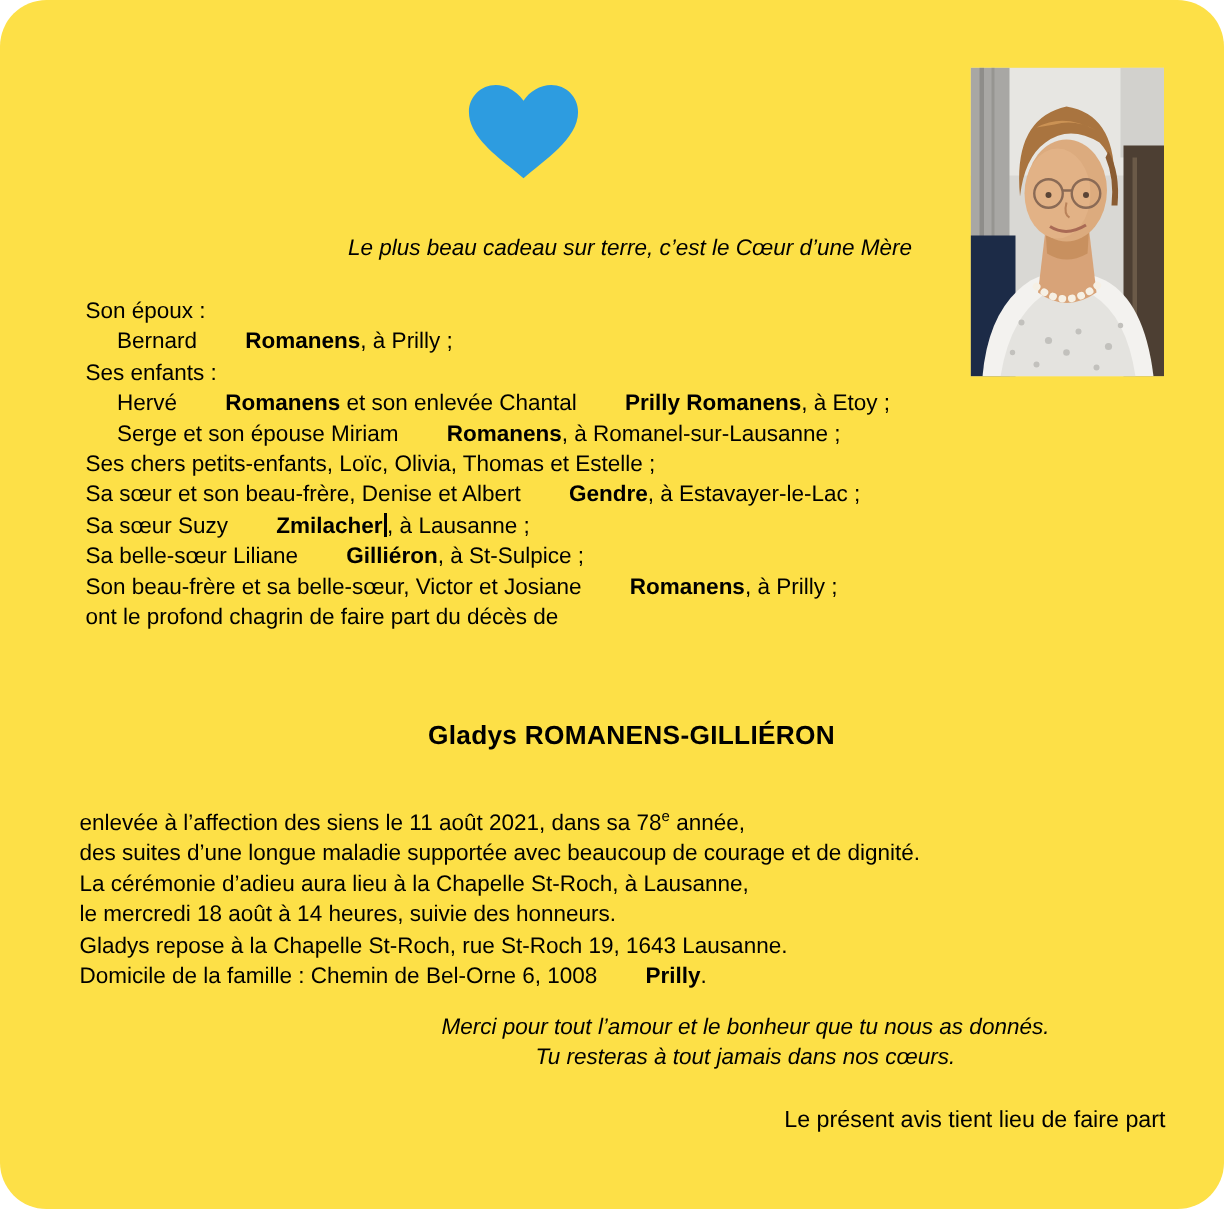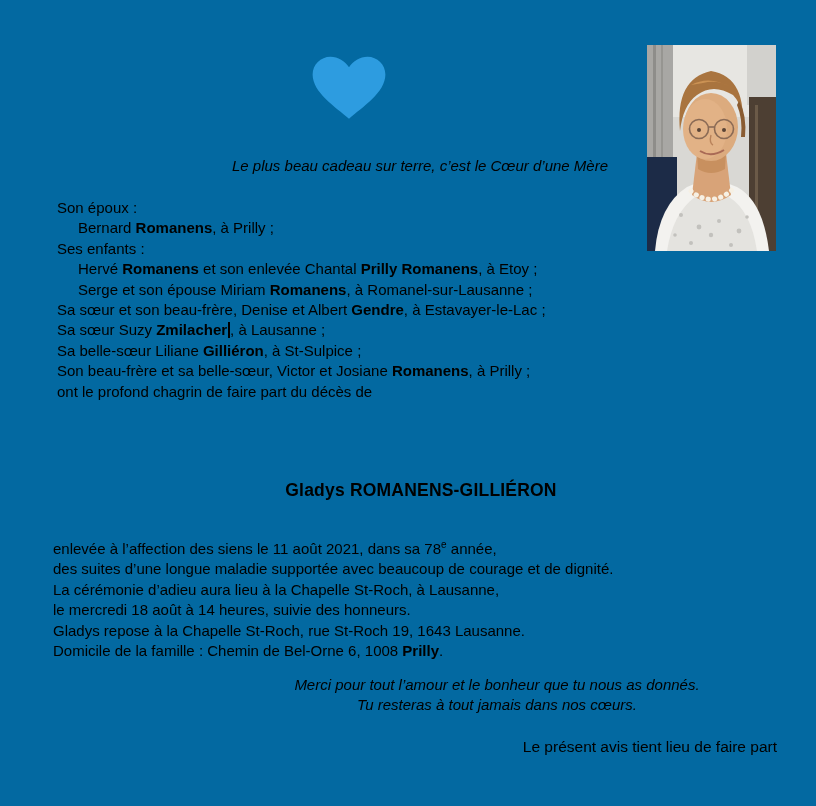--- a/index.html
+++ b/index.html
@@ -1,31 +1,31 @@
 <!DOCTYPE html>
 <html><head>
 <meta charset="utf-8">
 <style>
   html, body { margin:0; padding:0; background:#ffffff; }
   body { width:816px; height:806px; font-family:"Liberation Sans", sans-serif; color:#000; }
-  .page { position:relative; width:816px; height:806px; background:#0369a1; overflow:hidden; }
+  .page { position:relative; width:816px; height:806px; background:#fde047; overflow:hidden;border-radius:31px; }
 
   .heart { position:absolute; left:312px; top:56px; width:74px; height:66px; }
 
   .photo { position:absolute; left:647px; top:45px; width:129px; height:206px; overflow:hidden; }
   .photo svg { display:block; }
 
   .quote { position:absolute; left:232px; top:157px; font-size:15px; font-style:italic; white-space:pre; }
 
   .textblock { font-size:15px; line-height:20.4px; }
   .family  { position:absolute; left:57px; top:198px; width:680px; }
   .details { position:absolute; left:53px; top:539px; width:720px; }
   .line { white-space:pre; }
   .line.ind { padding-left:21px; }
-  .b { font-weight:bold; }
+  .b { font-weight:bold;margin-left:28px; }
   .sup { font-size:10px; vertical-align:super; line-height:0; }
 
   .caret { display:inline-block; width:2px; height:16px; background:#000; vertical-align:-3px; margin-left:1px; }
 
   .name { position:absolute; left:57px; top:480px; width:728px; text-align:center;
           font-size:17.5px; font-weight:bold; letter-spacing:0.2px; }
 
   .farewell { position:absolute; right:39px; top:675px; width:560px; text-align:center;
               font-size:15px; font-style:italic; line-height:20px; }
   .farewell .line { white-space:pre; }
@@ -93,20 +93,21 @@
   </div>
 
   <div class="quote">Le plus beau cadeau sur terre, c’est le Cœur d’une Mère</div>
 
   <div class="family textblock">
       <div class="line"><span>Son époux :</span></div>
       <div class="line ind"><span>Bernard </span><span class="b">Romanens</span><span>, à Prilly ;</span></div>
       <div class="line"><span>Ses enfants :</span></div>
       <div class="line ind"><span>Hervé </span><span class="b">Romanens</span><span> et son enlevée Chantal </span><span class="b">Prilly Romanens</span><span>, à Etoy ;</span></div>
       <div class="line ind"><span>Serge et son épouse Miriam </span><span class="b">Romanens</span><span>, à Romanel-sur-Lausanne ;</span></div>
+      <div class="line"><span>Ses chers petits-enfants, Loïc, Olivia, Thomas et Estelle ;</span></div>
       <div class="line"><span>Sa sœur et son beau-frère, Denise et Albert </span><span class="b">Gendre</span><span>, à Estavayer-le-Lac ;</span></div>
       <div class="line"><span>Sa sœur Suzy </span><span class="b">Zmilacher</span><span class="caret"></span><span>, à Lausanne ;</span></div>
       <div class="line"><span>Sa belle-sœur Liliane </span><span class="b">Gilliéron</span><span>, à St-Sulpice ;</span></div>
       <div class="line"><span>Son beau-frère et sa belle-sœur, Victor et Josiane </span><span class="b">Romanens</span><span>, à Prilly ;</span></div>
       <div class="line"><span>ont le profond chagrin de faire part du décès de</span></div>
     </div>
 
   <div class="name">Gladys ROMANENS-GILLIÉRON</div>
 
   <div class="details textblock">

